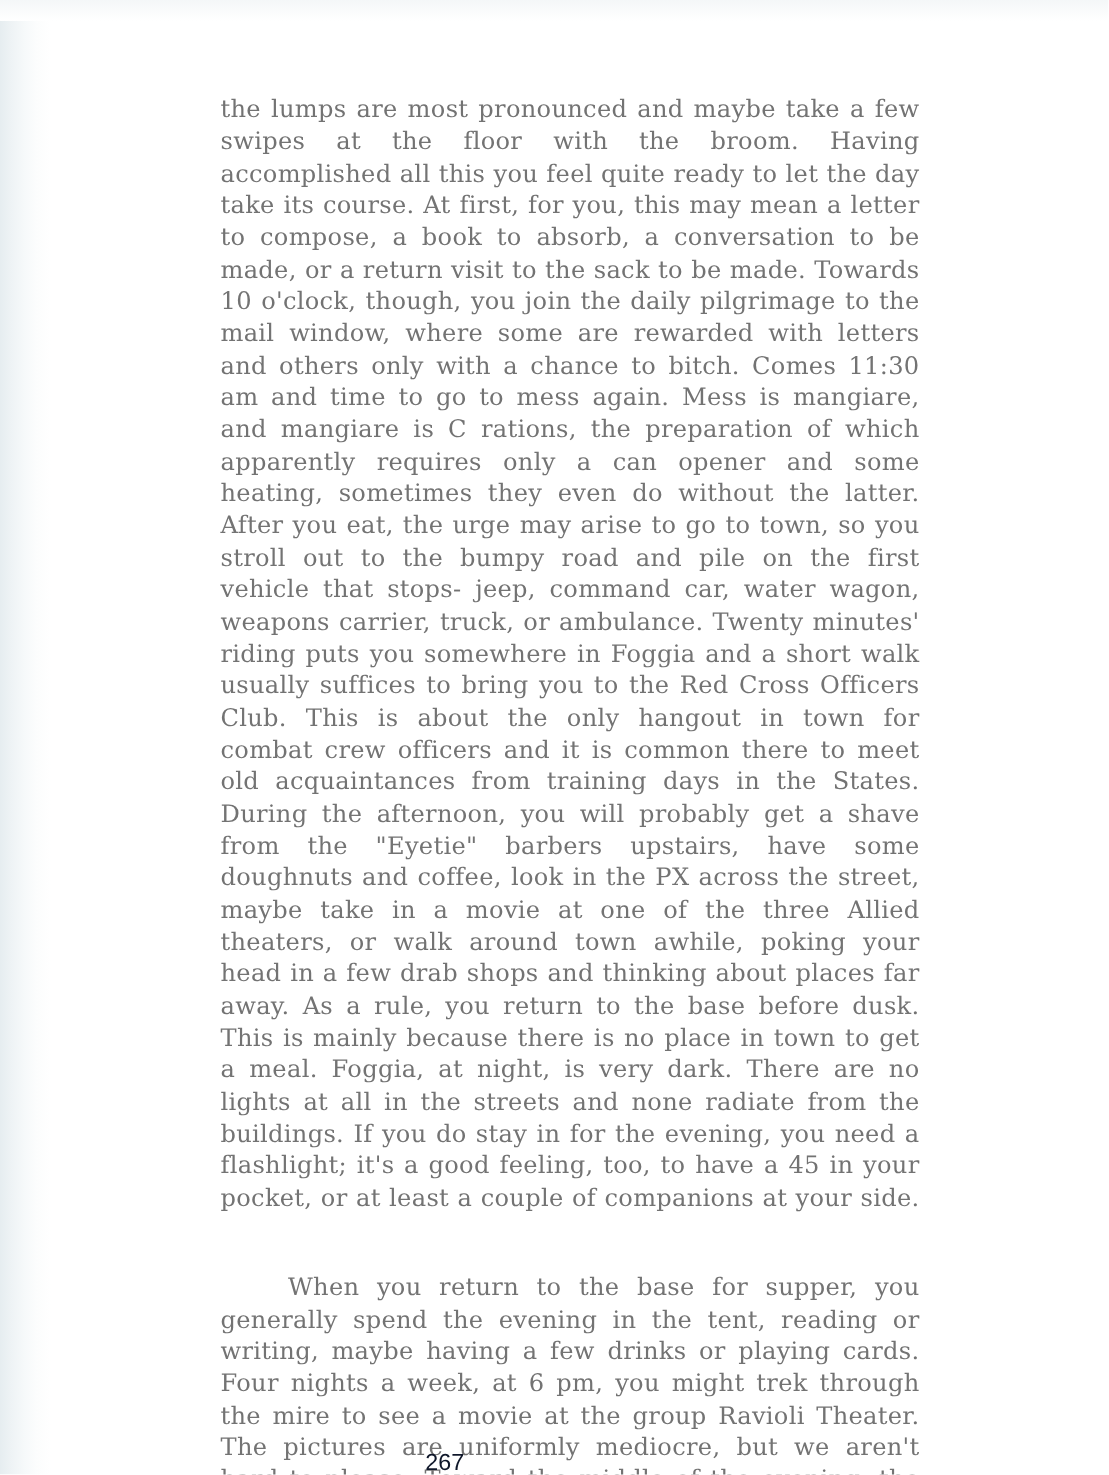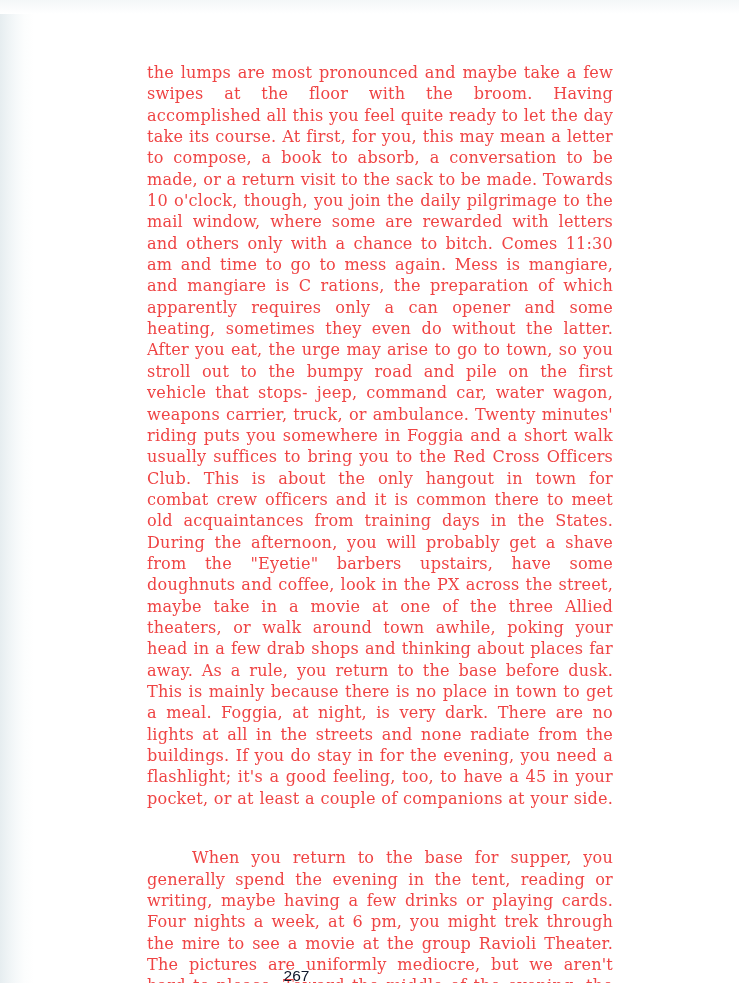--- a/index.html
+++ b/index.html
@@ -54,21 +54,21 @@
     top: 62px;
     width: 466px;
   }
 
   .para {
     margin: 0;
     text-align: justify;
     text-justify: inter-word;
     font-size: 16.1px;
     line-height: 21.35px;
-    color: #ef4444;
+    color: #737373;
     letter-spacing: 0.012em;
     word-spacing: 0.008em;
     -webkit-font-smoothing: antialiased;
   }
 
   .para + .para {
     margin-top: 17px;
   }
 
   .para-indent {

